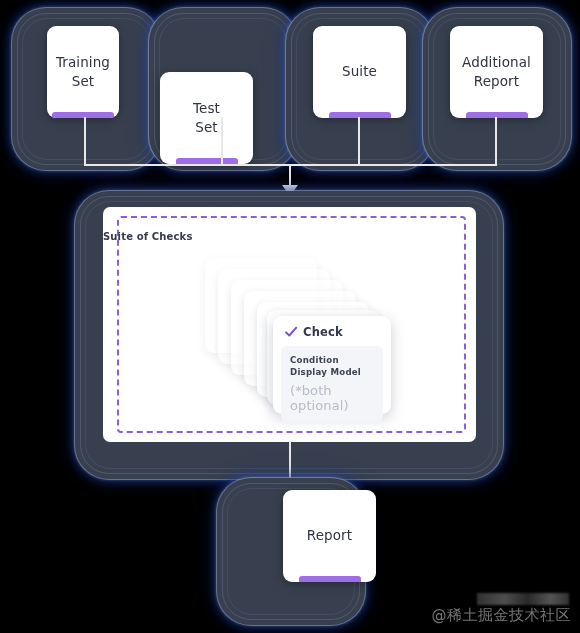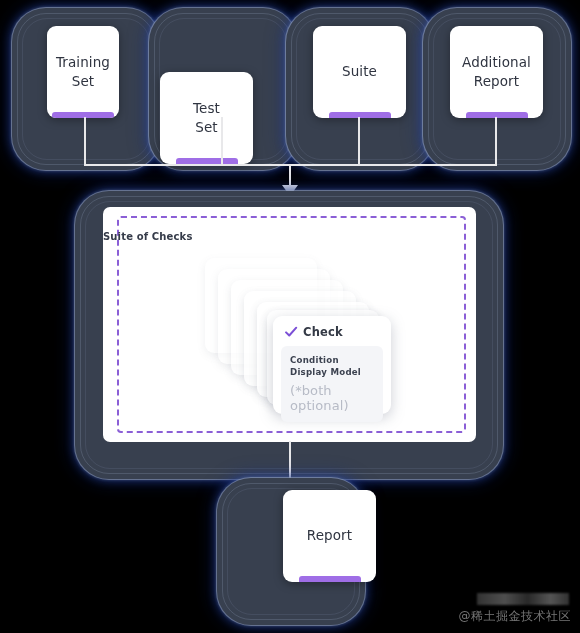--- a/index.html
+++ b/index.html
@@ -181,21 +181,21 @@
     font-size: 13px;
     color: #b7bbc6;
     letter-spacing: 0.1px;
   }
 
   
   #watermark {
     position: absolute;
     right: 9px;
     bottom: 8px;
-    font-size: 12px;
+    font-size: 15px;
     color: #8a8a8a;
     letter-spacing: 0.5px;
     opacity: 0.85;
     white-space: nowrap;
   }
   #watermark-blur {
     position: absolute;
     right: 11px;
     bottom: 28px;
     width: 92px;

